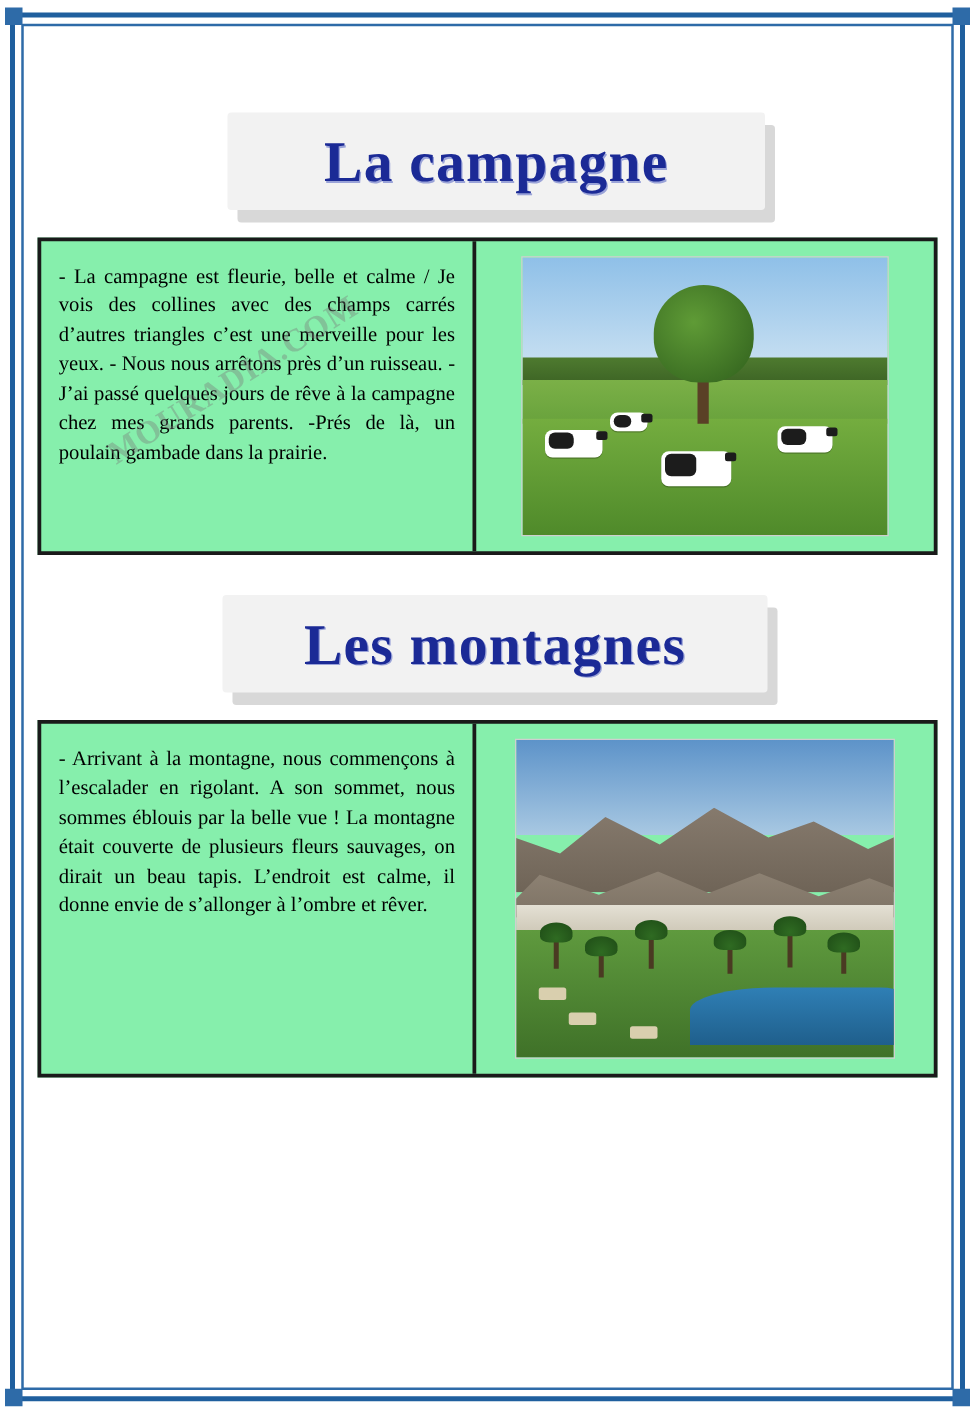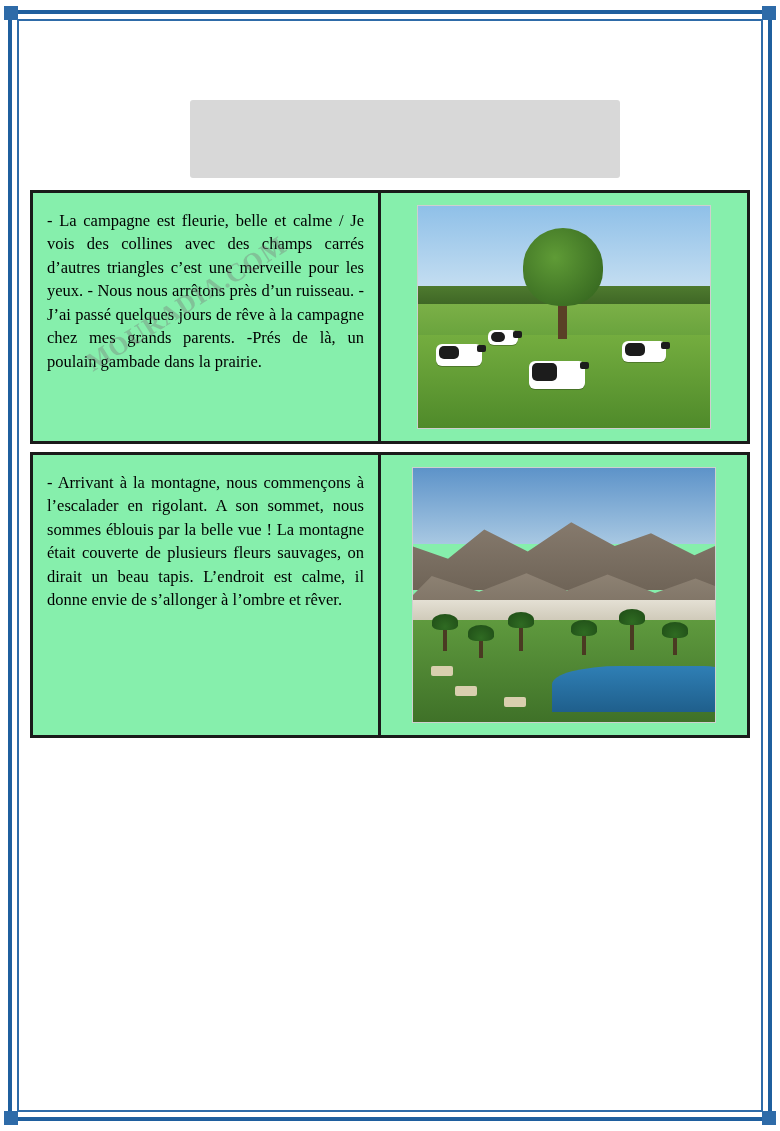--- a/index.html
+++ b/index.html
@@ -266,20 +266,23 @@
   <div class="frame-inner"></div>
   <div class="corner tl"></div>
   <div class="corner tr"></div>
   <div class="corner bl"></div>
   <div class="corner br"></div>
 
   <div class="content">
 
     <div class="title-wrap">
       <div class="title-shadow"></div>
+      <div class="title-plaque">
+        <span class="title-text">La campagne</span>
+      </div>
     </div>
 
     <div class="section">
       <div class="cell-text">
         <p class="para">- La campagne est fleurie, belle et calme / Je vois des collines avec des champs carrés d’autres triangles c’est une merveille pour les yeux. - Nous nous arrêtons près d’un ruisseau. - J’ai passé quelques jours de rêve à la campagne chez mes grands parents. -Prés de là, un poulain gambade dans la prairie.</p>
         <div class="watermark">MOURADIA.COM</div>
       </div>
       <div class="cell-image">
         <div class="illus illus1">
           <div class="sky1"></div>
@@ -289,20 +292,26 @@
           <div class="tree-trunk"></div>
           <div class="tree-crown"></div>
           <div class="cow cow4"></div>
           <div class="cow cow1"></div>
           <div class="cow cow3"></div>
           <div class="cow cow2"></div>
         </div>
       </div>
     </div>
 
+    <div class="title-wrap second">
+      <div class="title-shadow"></div>
+      <div class="title-plaque">
+        <span class="title-text">Les montagnes</span>
+      </div>
+    </div>
 
     <div class="section">
       <div class="cell-text">
         <p class="para">- Arrivant à la montagne, nous commençons à l’escalader en rigolant. A son sommet, nous sommes éblouis par la belle vue ! La montagne était couverte de plusieurs fleurs sauvages, on dirait un beau tapis. L’endroit est calme, il donne envie de s’allonger à l’ombre et rêver.</p>
       </div>
       <div class="cell-image">
         <div class="illus illus2">
           <div class="sky2"></div>
           <div class="mountain-back"></div>
           <div class="mountain-front"></div>

